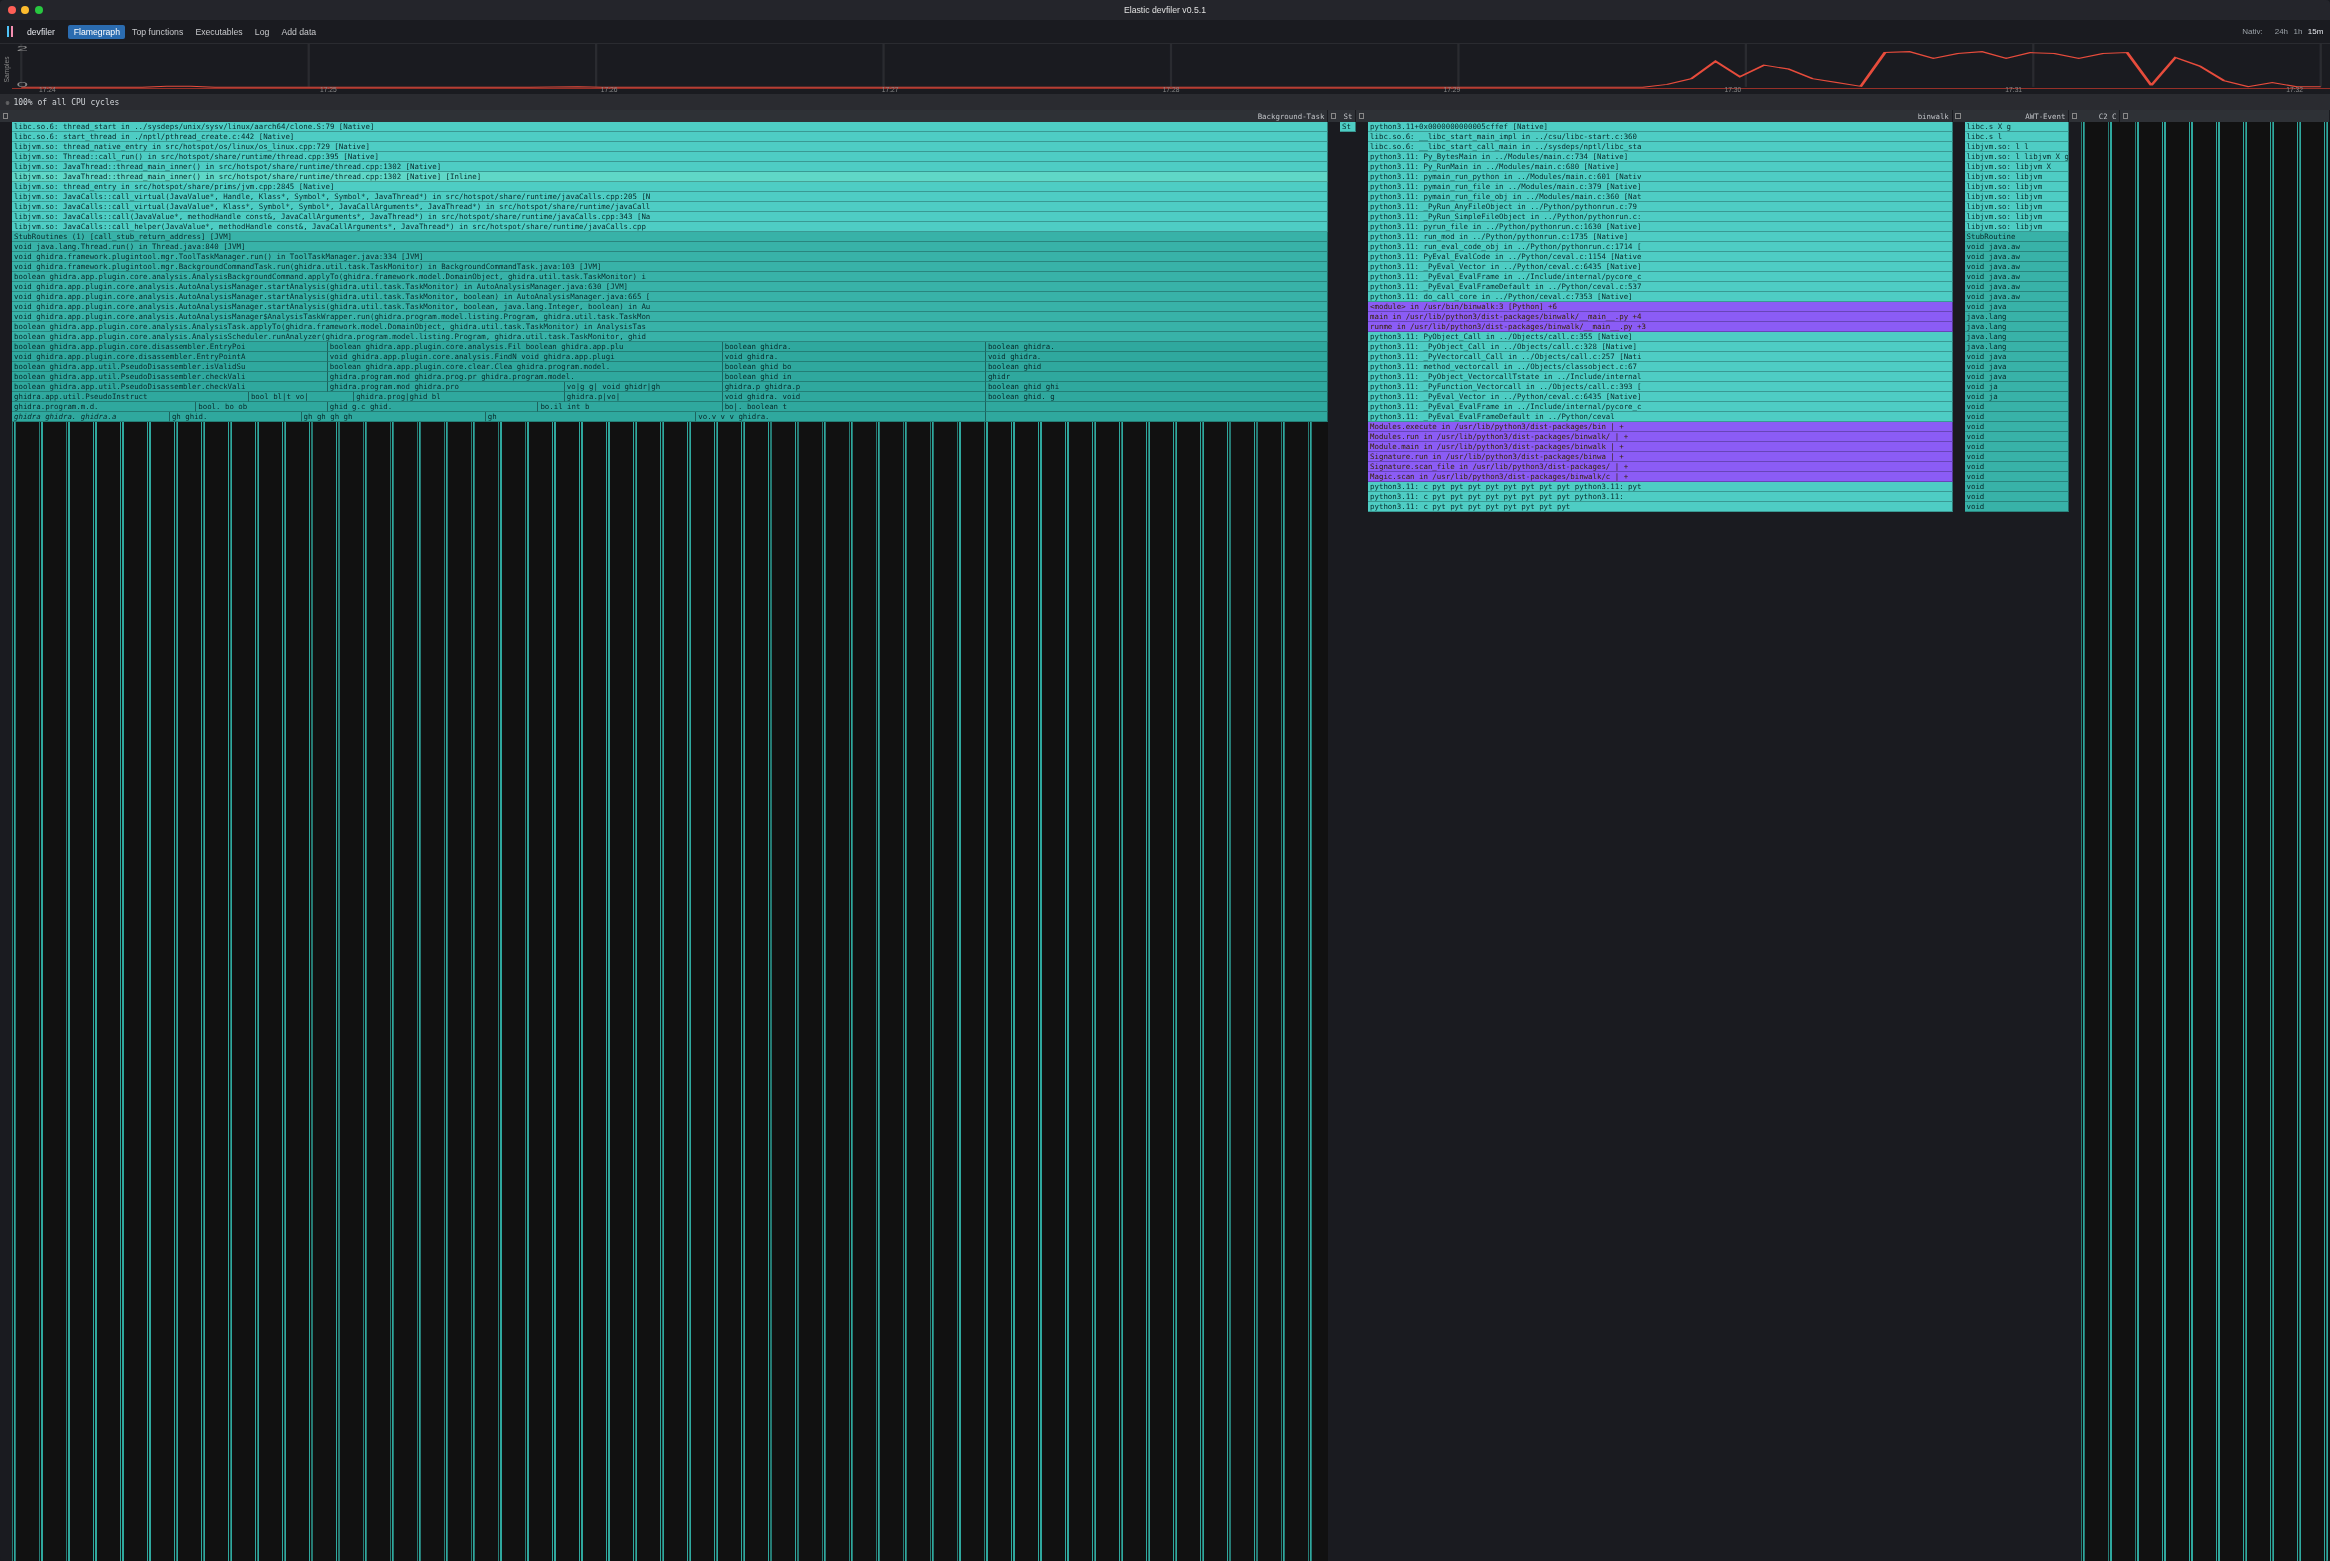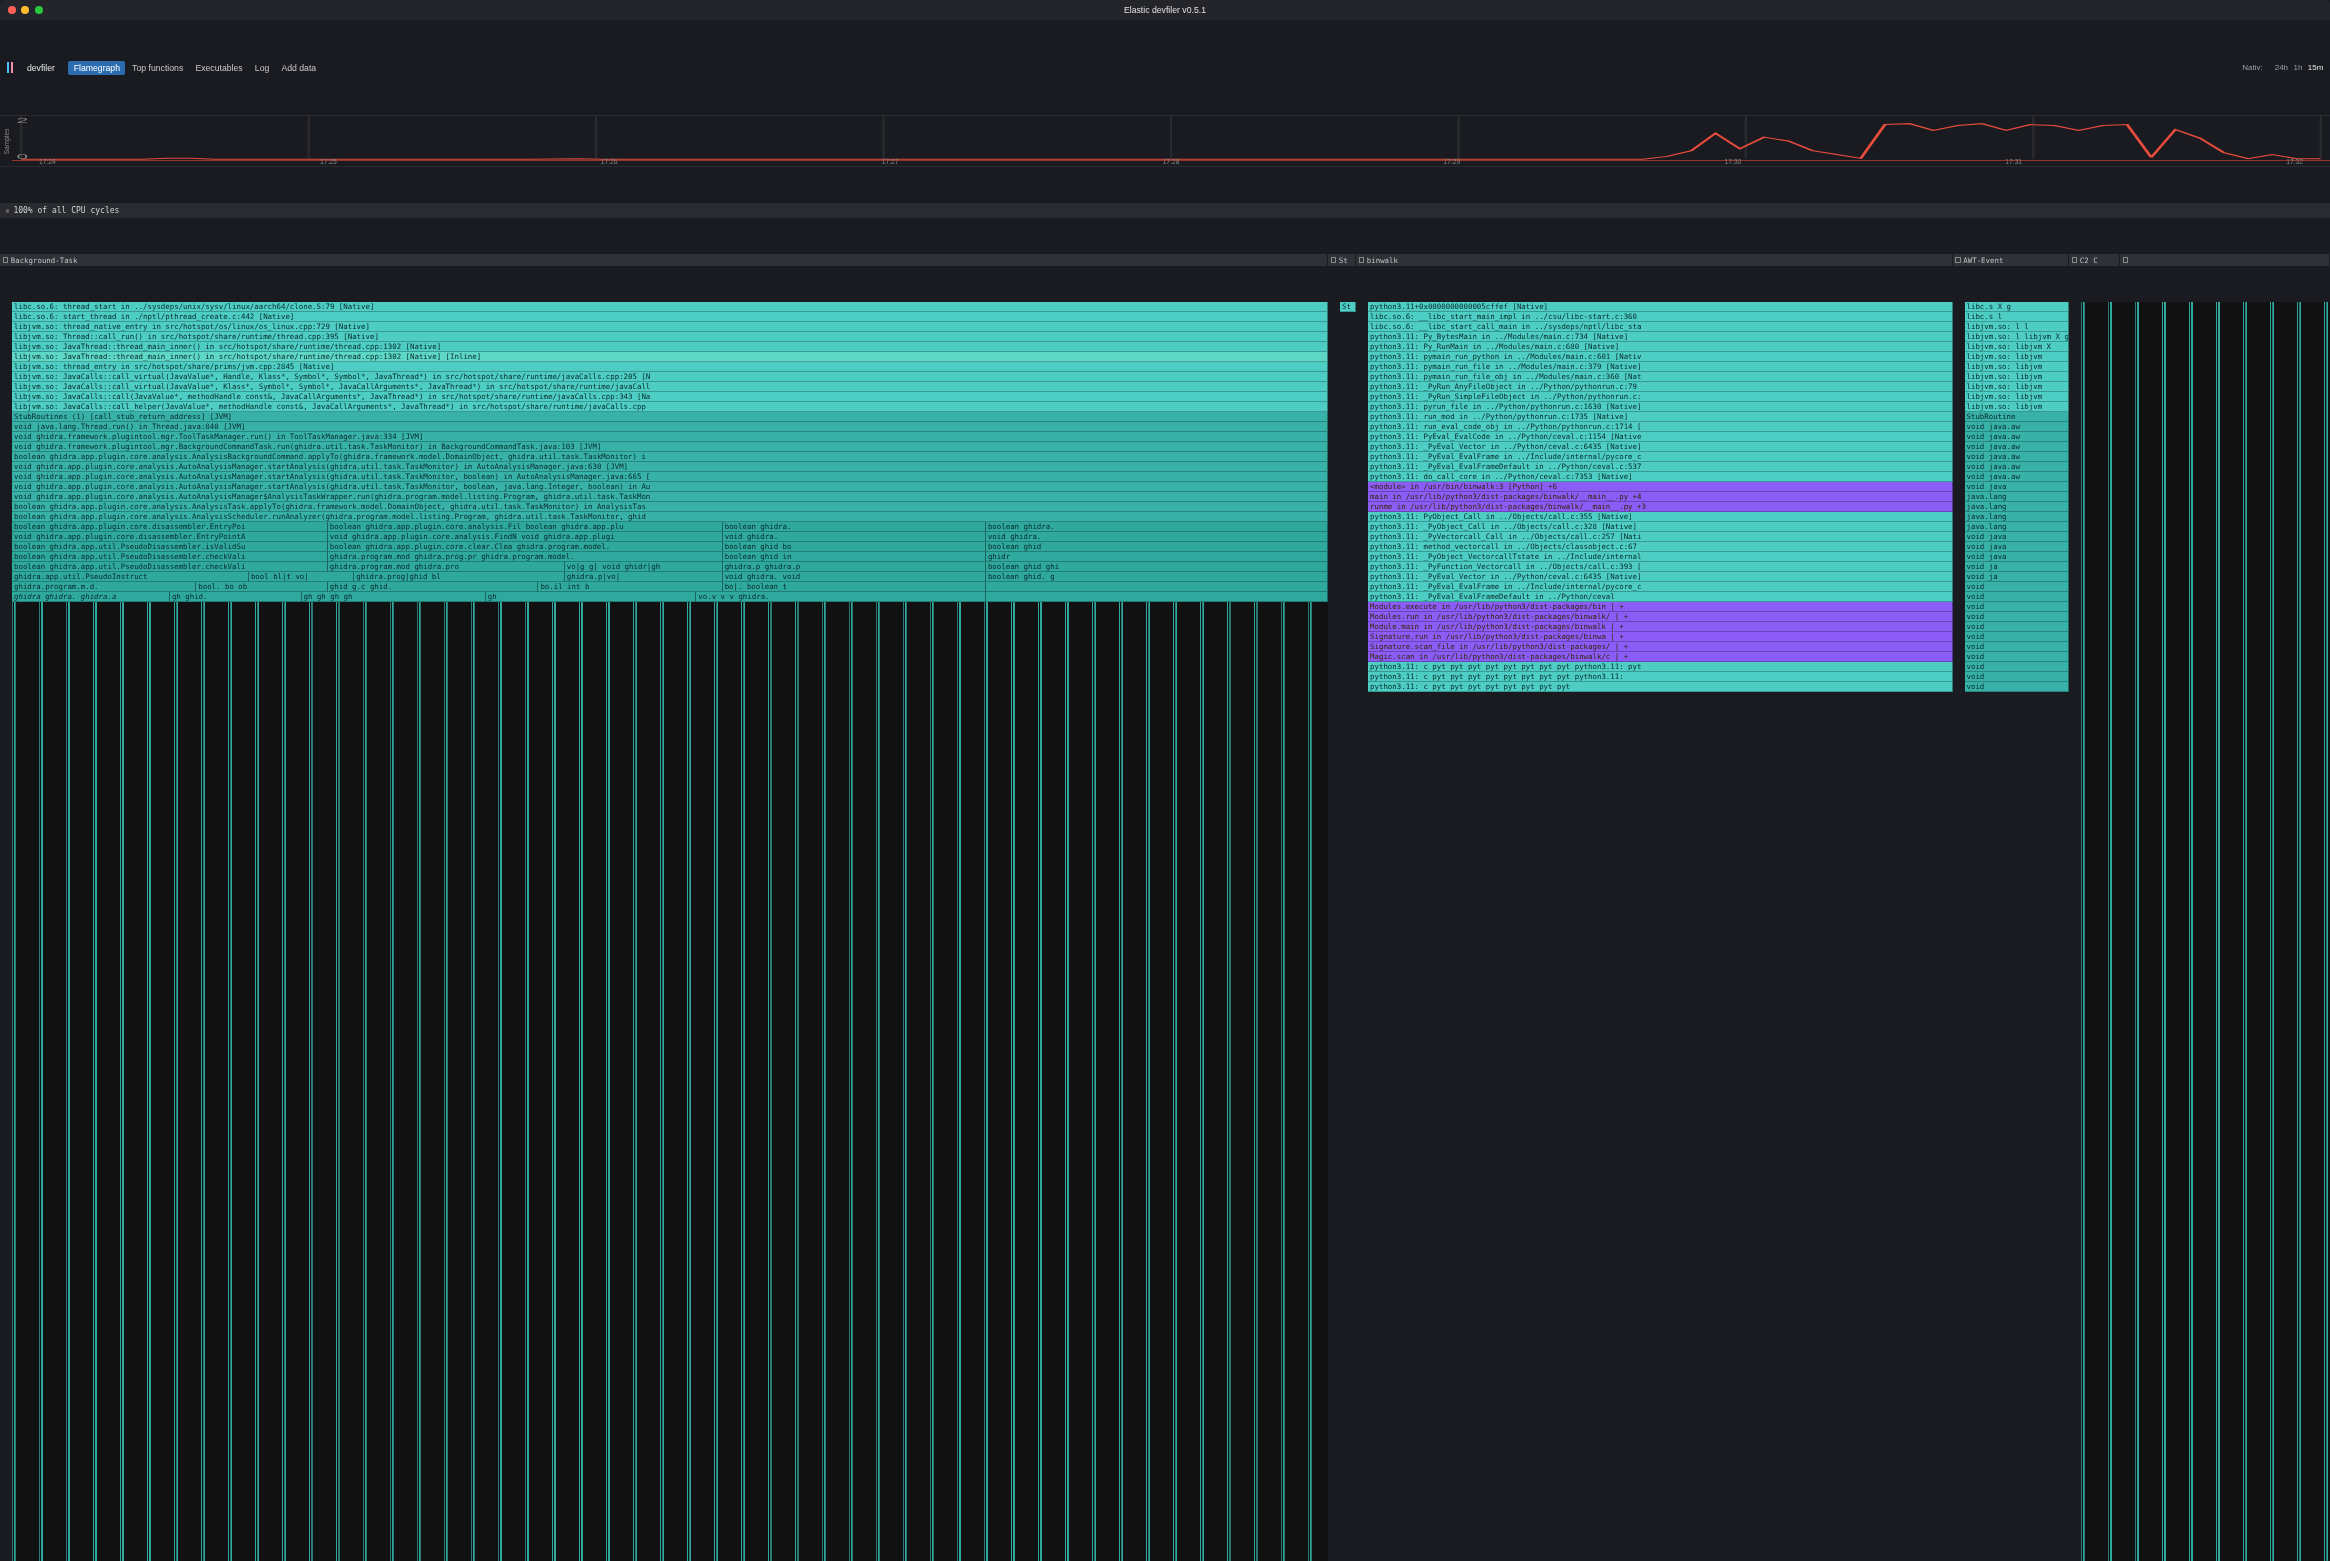--- a/index.html
+++ b/index.html
@@ -1,17 +1,17 @@
 <!DOCTYPE html>
 <html style="font-size:10.8px"><head>
 <meta charset="utf-8">
 <style>
 * { margin: 0; padding: 0; box-sizing: border-box; }
 html, body { width: 100%; height: 100%; background: #1a1b20; font-family: -apple-system, BlinkMacSystemFont, "Segoe UI", sans-serif; color: #c8c9cc; }
-.window { width: 100%; height: 100%; display: flex; flex-direction: column; border-radius: 4px; overflow: hidden; background: #1a1b20; gap: 36px; }
+.window { width: 100%; height: 100%; display: flex; flex-direction: column; border-radius: 4px; overflow: hidden; background: #1a1b20; }
 .titlebar { height: 20px; display: flex; align-items: center; position: relative; background: #24252b; }
 .traffic { position: absolute; left: 8px; top: 50%; transform: translateY(-50%); display: flex; gap: 5.4px; }
 .tl { width: 8px; height: 8px; border-radius: 50%; }
 .tl.r { background: #ff5f57; } .tl.y { background: #febc2e; } .tl.g { background: #28c840; }
 .titlebar-title { flex: 1; text-align: center; font-size: 8.7px; color: #e0e0e0; }
 .menubar { height: 23px; display: flex; align-items: center; padding: 0 6.7px; background: #1a1b20; gap: 9.4px; font-size: 8.7px; }
 .logo { width: 10.8px; height: 10.8px; display: inline-flex; }
 .logo::before { content:""; display:block; width:2.7px; height:10.8px; background:#4fc3f7; }
 .logo::after { content:""; display:block; width:2.7px; height:10.8px; background:#f48fb1; margin-left:1.3px; }
 .brand { color: #e4e6eb; font-weight: 500; margin-right: 4px; }
@@ -26,21 +26,21 @@
 .spark-chart { flex: 1; position: relative; }
 .spark-chart svg { position: absolute; inset: 0; width: 100%; height: 100%; }
 .xaxis { position: absolute; bottom: 1.3px; left: 0; right: 0; display: flex; justify-content: space-between; padding: 0 27px; font-size: 6.7px; color: #888; }
 .toolbar2 { height: 17.5px; display: flex; align-items: center; padding: 0 6.7px; gap: 5.4px; font-size: 8px; color: #a0a3a8; }
 .toolbar2 .spacer { flex: 1; }
 .filter { display: flex; align-items: center; gap: 2.7px; border: 0.7px solid #2e2f34; border-radius: 2px; padding: 1.3px 4px; color: #6c6e73; }
 .filter .funnel { width: 6.7px; height: 6.7px; }
 .rootbar { height: 15px; display:flex; align-items:center; padding:0 5.4px; font-size:8px; font-family: ui-monospace, Menlo, monospace; color:#d0d3d7; background:#2a2b30; }
 .rootbar .expand-icon { margin-right:4px; color:#888; font-size:6.7px; }
 .columns-row { height: 12px; display:flex; font-size:7.4px; font-family: ui-monospace, Menlo, monospace; }
-.col-cell { display:flex; align-items:center; padding:0 2.7px; background:#2e3136; border-right:0.7px solid #1a1b20; color:#bfc2c6; overflow:hidden; white-space:nowrap; }
+.col-cell { display:flex; align-items:center; padding:0 2.7px; background:#2e3136; border-right:0.7px solid #1a1b20; color:#bfc2c6; overflow:hidden; white-space:nowrap;justify-content:space-between; }
 .col-cell .sq { width:5.4px; height:5.4px; border:0.7px solid #888; margin-right:2.7px; flex-shrink:0; }
 .flame { flex:1; overflow:hidden; position:relative; font-family: ui-monospace, Menlo, monospace; font-size:7.4px; }
 .flame-inner { display:flex; height:100%; }
 .stack { display:flex; flex-direction:column;padding-left:12px; }
 .frame { height:10px; line-height:10px; padding:0 2px; overflow:hidden; white-space:nowrap; color:#072a2a; border-right:0.7px solid rgba(0,0,0,0.4); border-bottom:0.7px solid rgba(0,0,0,0.25); cursor:pointer; }
 .c-native { background:#4ecdc4; }
 .c-jvm    { background:#38b2a8; }
 .c-jvm2   { background:#2fa89e; }
 .c-inline { background:#5fd7c7; }
 .c-pyfile { background:#8b5cf6; color:#3a2306; }

